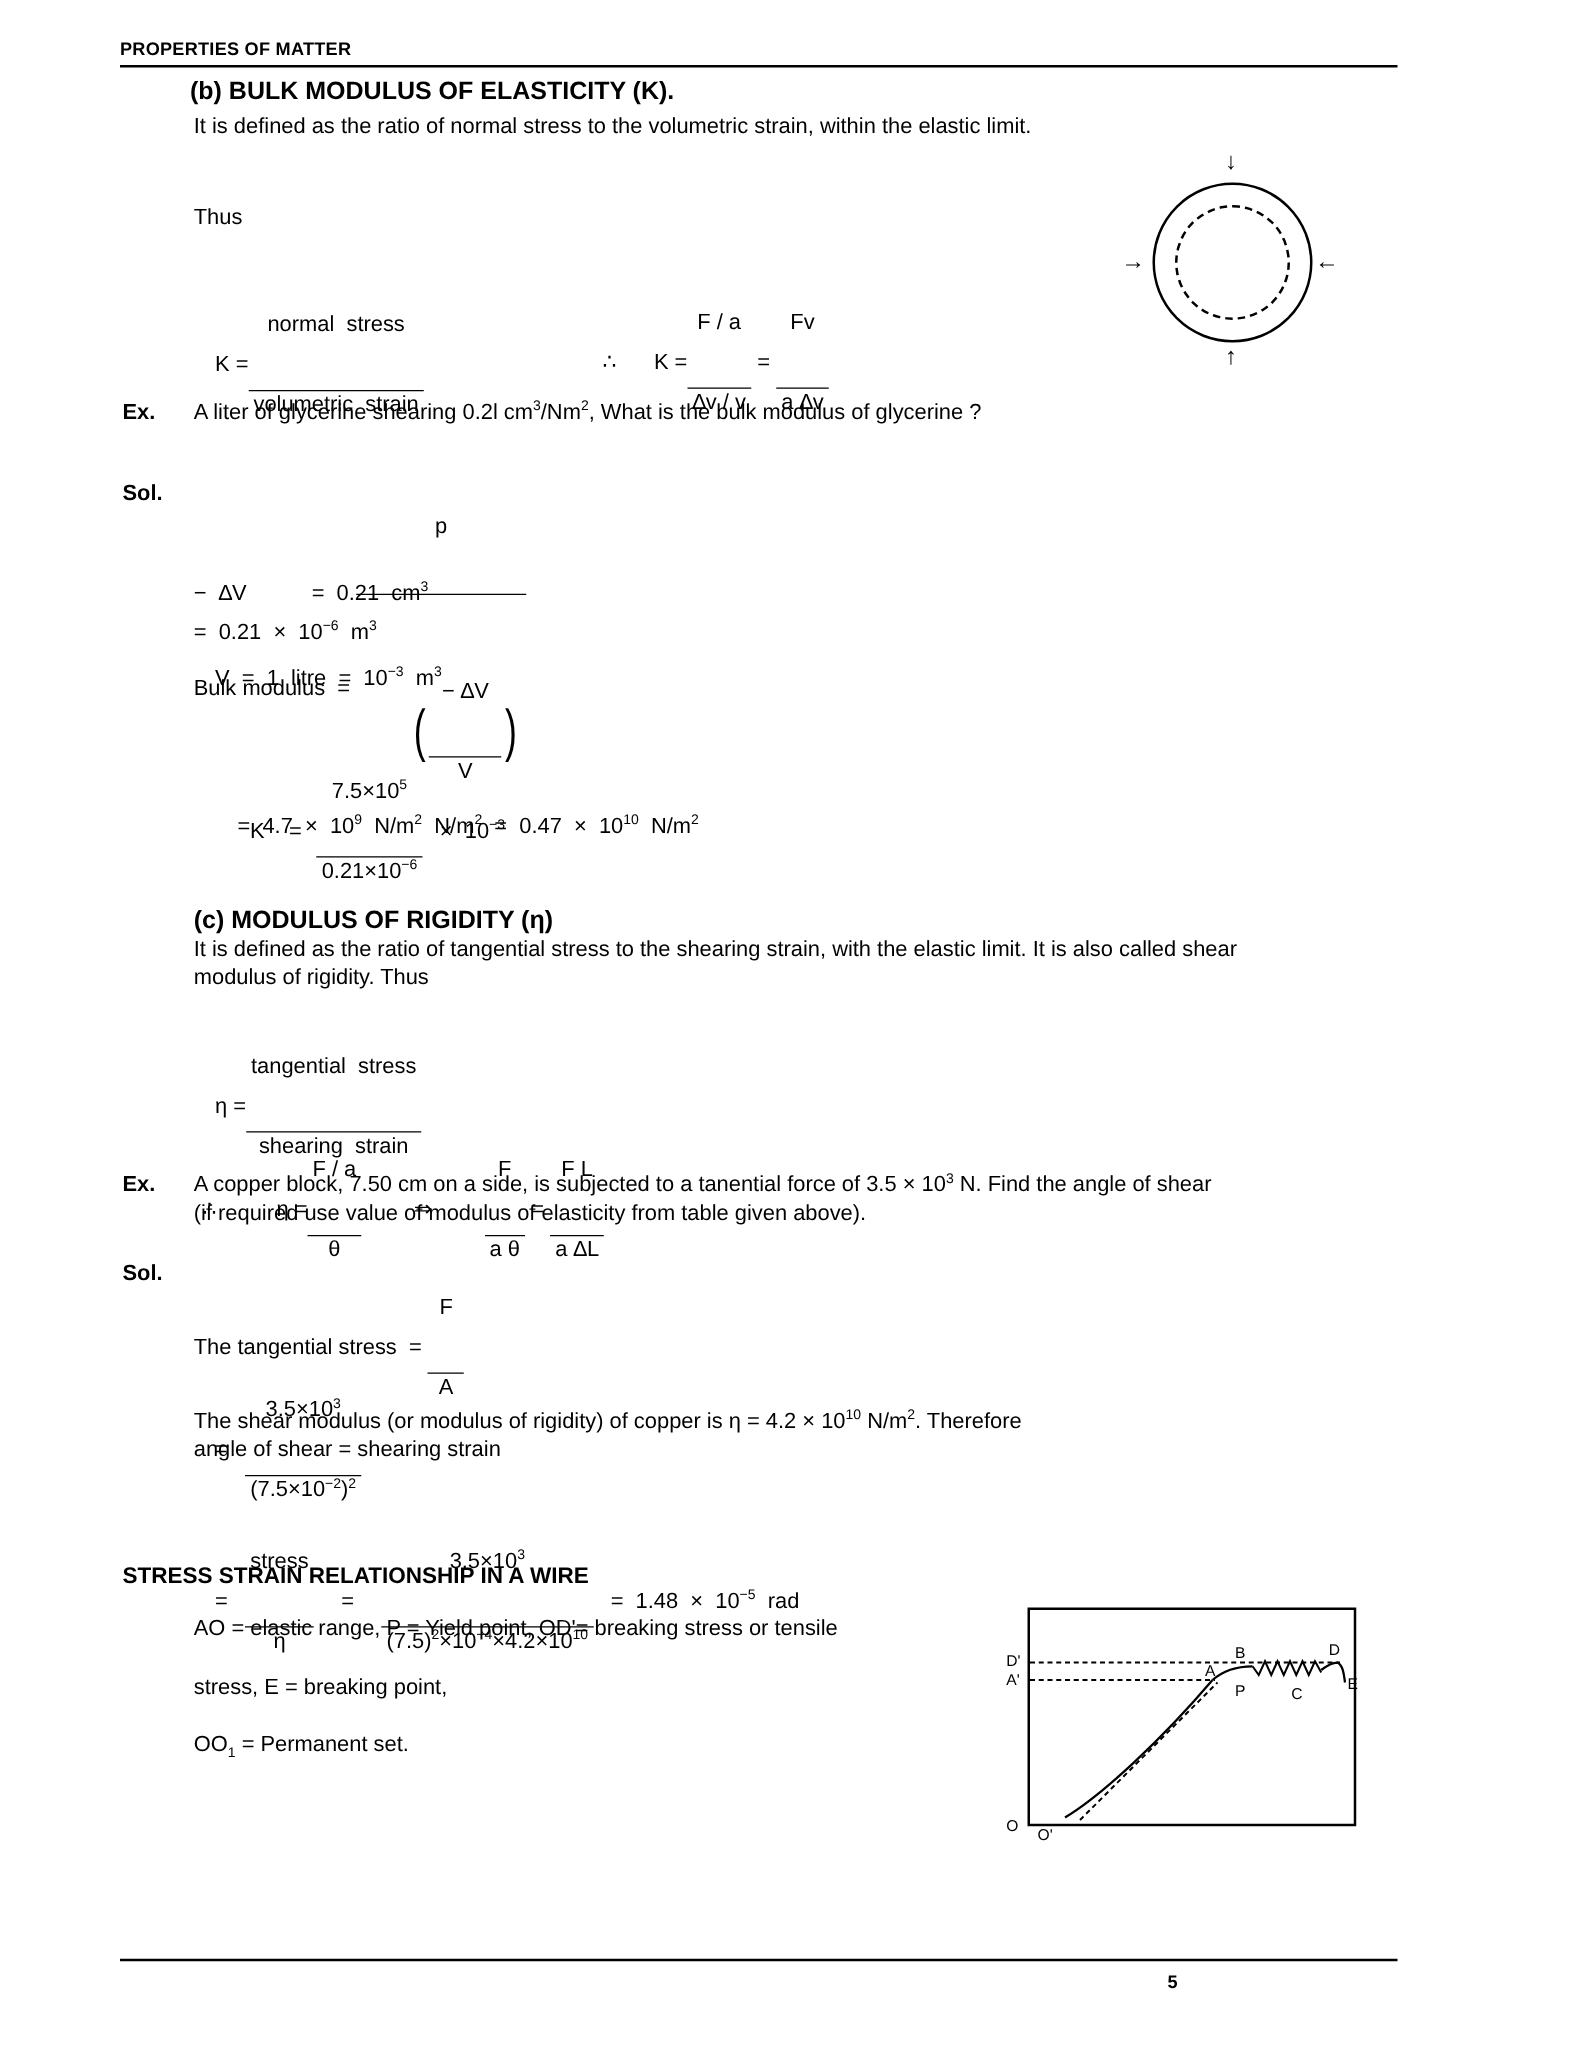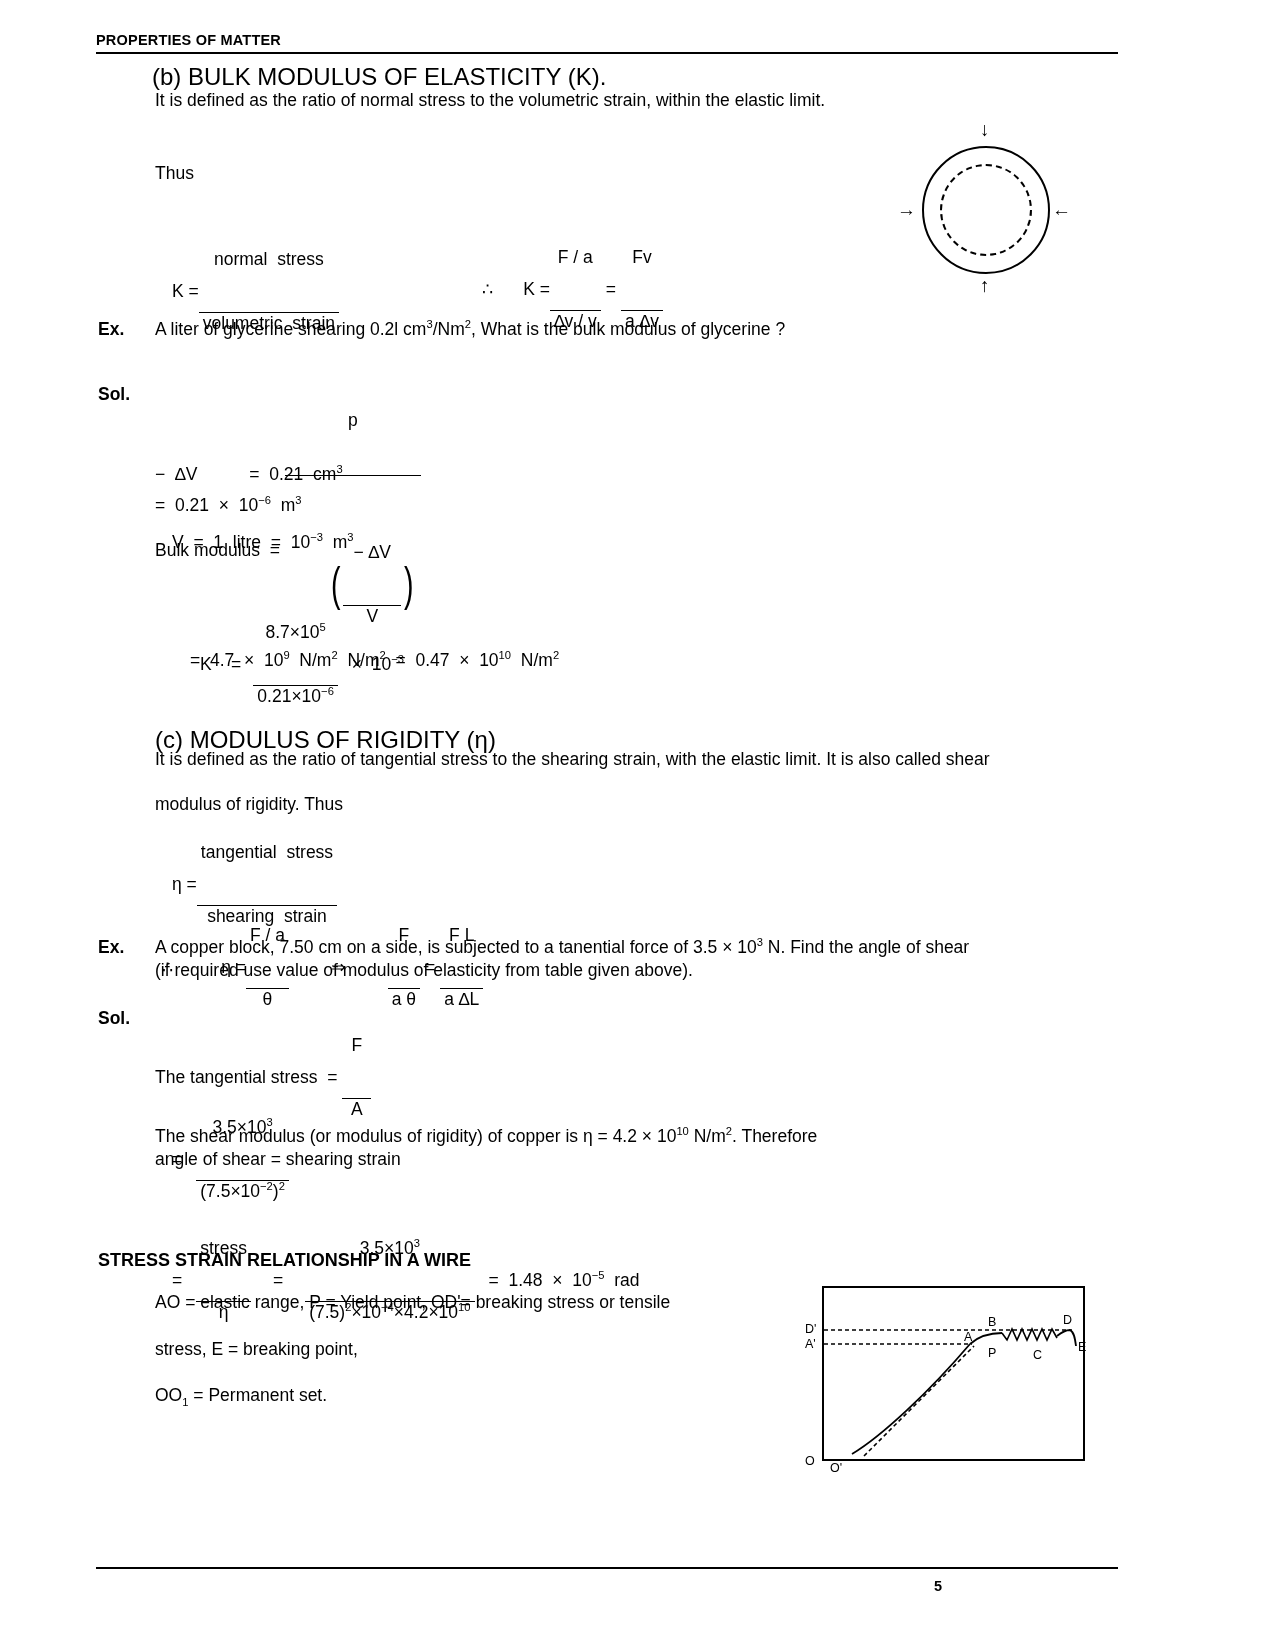--- a/index.html
+++ b/index.html
@@ -28,21 +28,21 @@
     border-top:2.2px solid #000;
   }
   .page-num {
     position:absolute; right:96px; top:1578px;
     font-size:14.5px; font-weight:bold;
   }
 
   
   .t { position:absolute; font-size:17.5px; line-height:1.38; white-space:pre; }
   .b { font-weight:bold; }
-  .hd { font-weight:normal; font-size:24px; }
+  .hd { font-weight:bold; font-size:20px; }
   sup { font-size:0.64em; vertical-align:super; line-height:0; }
   sub { font-size:0.64em; vertical-align:sub; line-height:0; }
 
   
   .frac {
     display:inline-block; vertical-align:middle;
     text-align:center; line-height:1.2;
   }
   .frac .num { display:block; padding:0 4px; }
   .frac .den { display:block; padding:0 4px; border-top:1.6px solid #000; }
@@ -145,31 +145,31 @@
 
   <div class="t" style="left:155px; top:462px;"><span>−  ∆V</span><span style="display:inline-block;width:52px;"></span><span>=  0.21  cm</span><sup>3</sup></div>
 
   <div class="t" style="left:155px; top:493px;"><span>=  0.21  ×  10</span><sup>−6</sup><span>  m</span><sup>3</sup></div>
 
   <div class="t" style="left:172px; top:530px;"><span>V  =  1  litre  =  10</span><sup>−3</sup><span>  m</span><sup>3</sup></div>
 
   <div class="eqrow" style="left:200px; top:580px;">
     <span style="padding-right:12px;">K    =</span>
     <span class="frac">
-      <span class="num"><span>8.7×10</span><sup>5</sup></span>
+      <span class="num"><span>7.5×10</span><sup>5</sup></span>
       <span class="den"><span>0.21×10</span><sup>−6</sup></span>
     </span>
     <span class="op" style="padding-left:14px;"><span>×  10</span><sup>−3</sup></span>
   </div>
 
   <div class="t" style="left:166px; top:648px;margin-left:24px;"><span>=  4.7  ×  10</span><sup>9</sup><span>  N/m</span><sup>2</sup><span>  N/m</span><sup>2</sup><span>  =  0.47  ×  10</span><sup>10</sup><span>  N/m</span><sup>2</sup></div>
 
   <div class="t hd" style="left:155px; top:723px;">(c) MODULUS OF RIGIDITY (η)</div>
   <div class="t" style="left:155px; top:747px;">It is defined as the ratio of tangential stress to the shearing strain, with the elastic limit. It is also called shear</div>
-  <div class="t" style="left:155px; top:769px;margin-top:23px;">modulus of rigidity. Thus</div>
+  <div class="t" style="left:155px; top:769px;">modulus of rigidity. Thus</div>
 
   <div class="eqrow" style="left:172px; top:800px;">
     <span>η =</span>
     <span class="frac">
       <span class="num">tangential  stress</span>
       <span class="den">shearing  strain</span>
     </span>
   </div>
 
   <div class="eqrow" style="left:162px; top:883px;">

